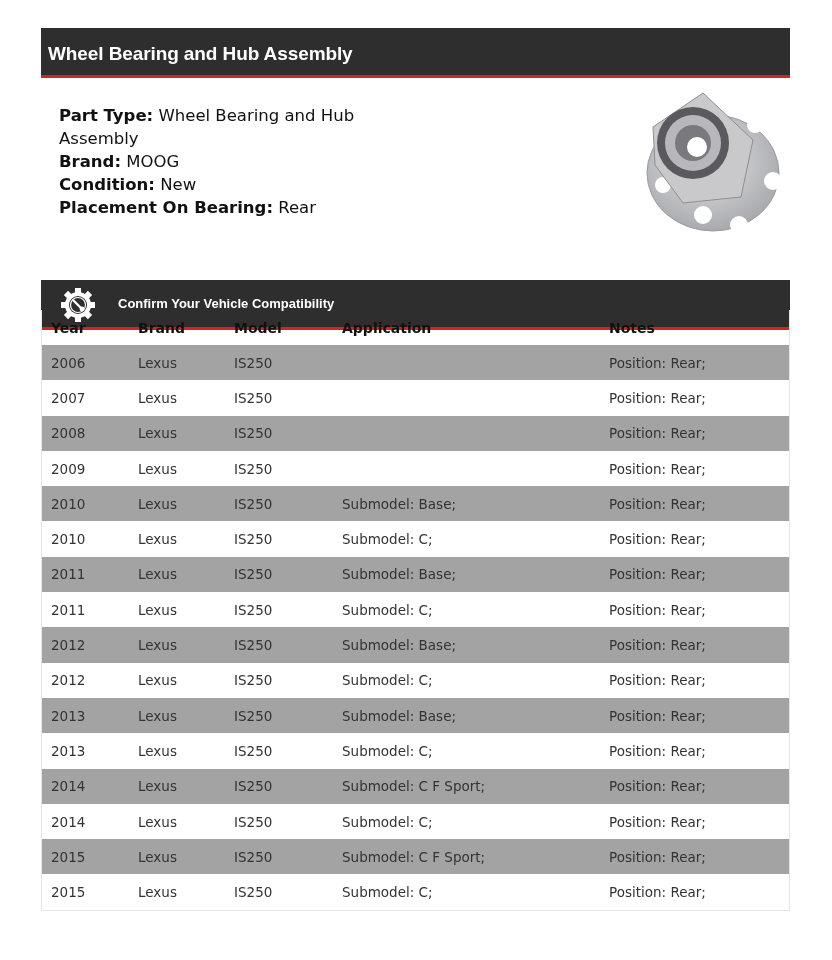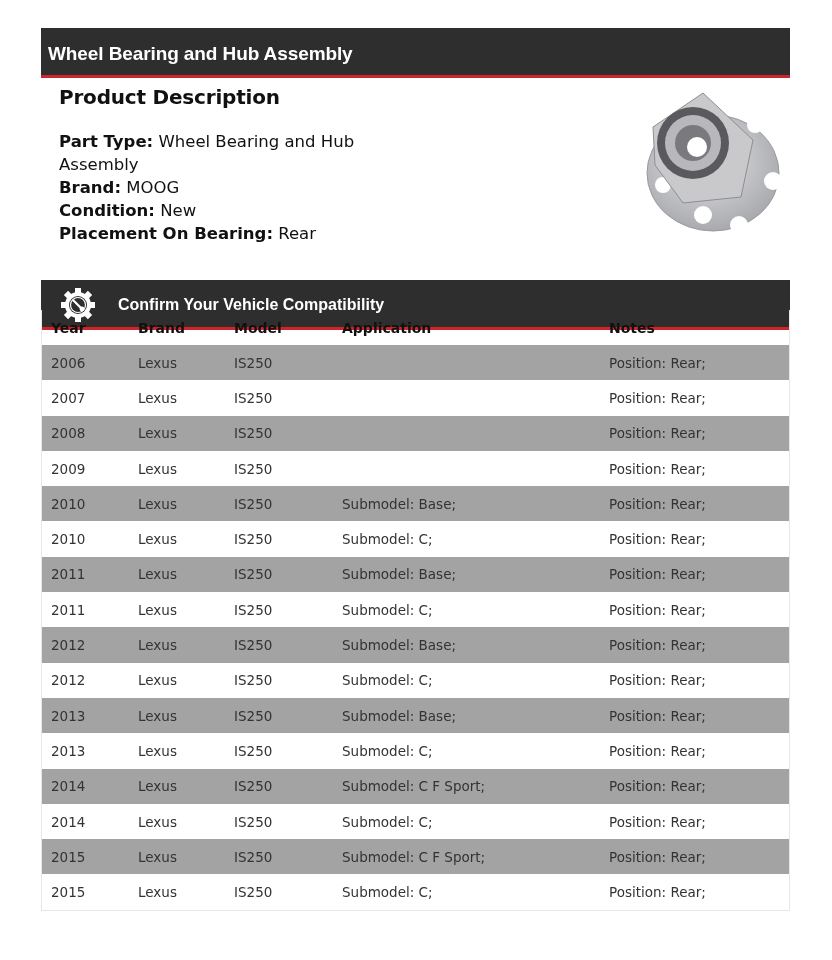--- a/index.html
+++ b/index.html
@@ -1,21 +1,21 @@
 <!DOCTYPE html>
 <html><head>
 <meta charset="utf-8">
 <style>
   html,body{margin:0;padding:0;background:#fff;}
   body{width:832px;height:960px;position:relative;font-family:"DejaVu Sans","Liberation Sans",sans-serif;color:#111;overflow:hidden;}
   .bar{position:absolute;left:41px;width:749px;background:#2f2e2f;border-bottom:3px solid #d1232a;box-sizing:border-box;color:#fff;font-family:"Liberation Sans",sans-serif;font-weight:bold;}
   .bar1{top:28px;height:50px;}
   .bar1 .t{position:absolute;left:7px;top:15px;font-size:19px;letter-spacing:-0.1px;}
   .bar2{top:280px;height:50px;}
-  .bar2 .t{position:absolute;left:77px;top:16px;font-size:16px;}
+  .bar2 .t{position:absolute;left:77px;top:16px;font-size:13px;}
   .gear{position:absolute;left:19px;top:7px;width:36px;height:36px;}
   .desc{position:absolute;left:59px;top:84px;width:300px;}
   .desc h2{margin:0;font-size:20px;font-weight:bold;letter-spacing:-0.2px;line-height:26px;}
   .desc .rows{margin-top:20px;font-size:16.5px;line-height:23px;}
   .desc .rows b{font-weight:bold;text-align:right;}
   .desc .rows span.v{font-weight:normal;}
   .img{position:absolute;left:633px;top:85px;width:150px;height:152px;}
   .table{position:absolute;left:41px;top:310px;width:749px;border:1px solid #e6e6e6;border-top:none;box-sizing:border-box;font-size:13.5px;}
   .row{position:relative;height:35.3px;}
   .row.head{height:35px;font-weight:bold;font-size:14px;}
@@ -25,21 +25,20 @@
   .row:not(.head) .cell{color:#333;}
 </style>
 </head>
 <body>
 
 <div class="bar bar1">
   <span class="t">Wheel Bearing and Hub Assembly</span>
 </div>
 
 <div class="desc">
-  <h2>Product Description</h2>
   <div class="rows">
     <div><b>Part Type:</b> <span class="v">Wheel Bearing and Hub Assembly</span></div>
     <div><b>Brand:</b> <span class="v">MOOG</span></div>
     <div><b>Condition:</b> <span class="v">New</span></div>
     <div><b>Placement On Bearing:</b> <span class="v">Rear</span></div>
   </div>
 </div>
 
 <svg class="img" viewBox="0 0 150 152">
   <defs>

